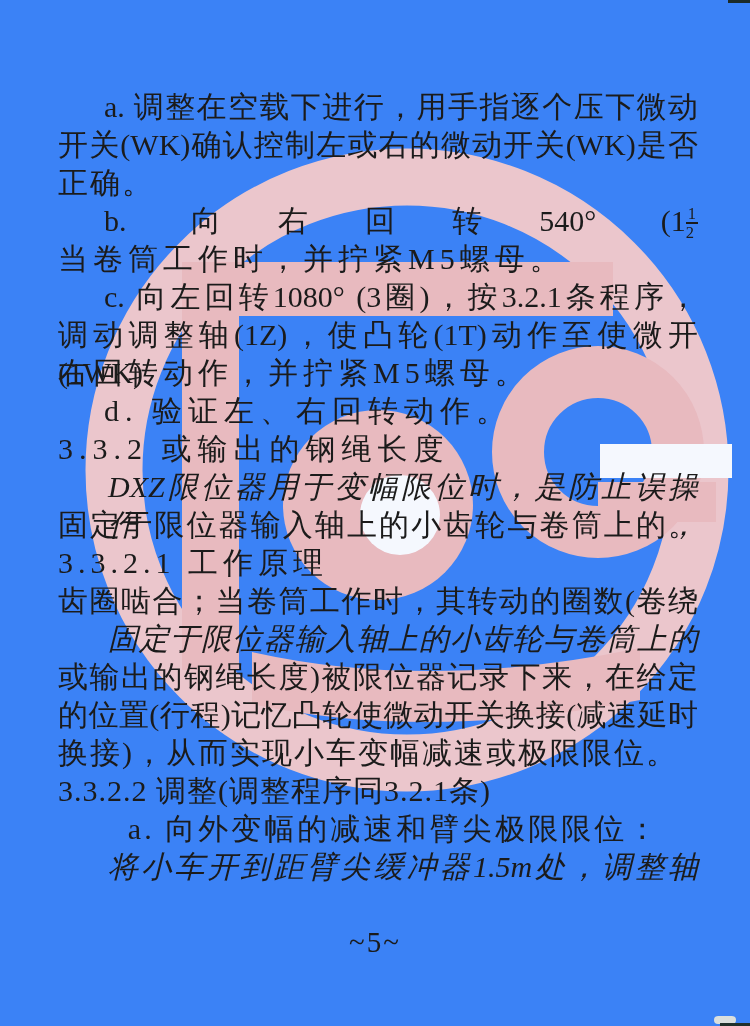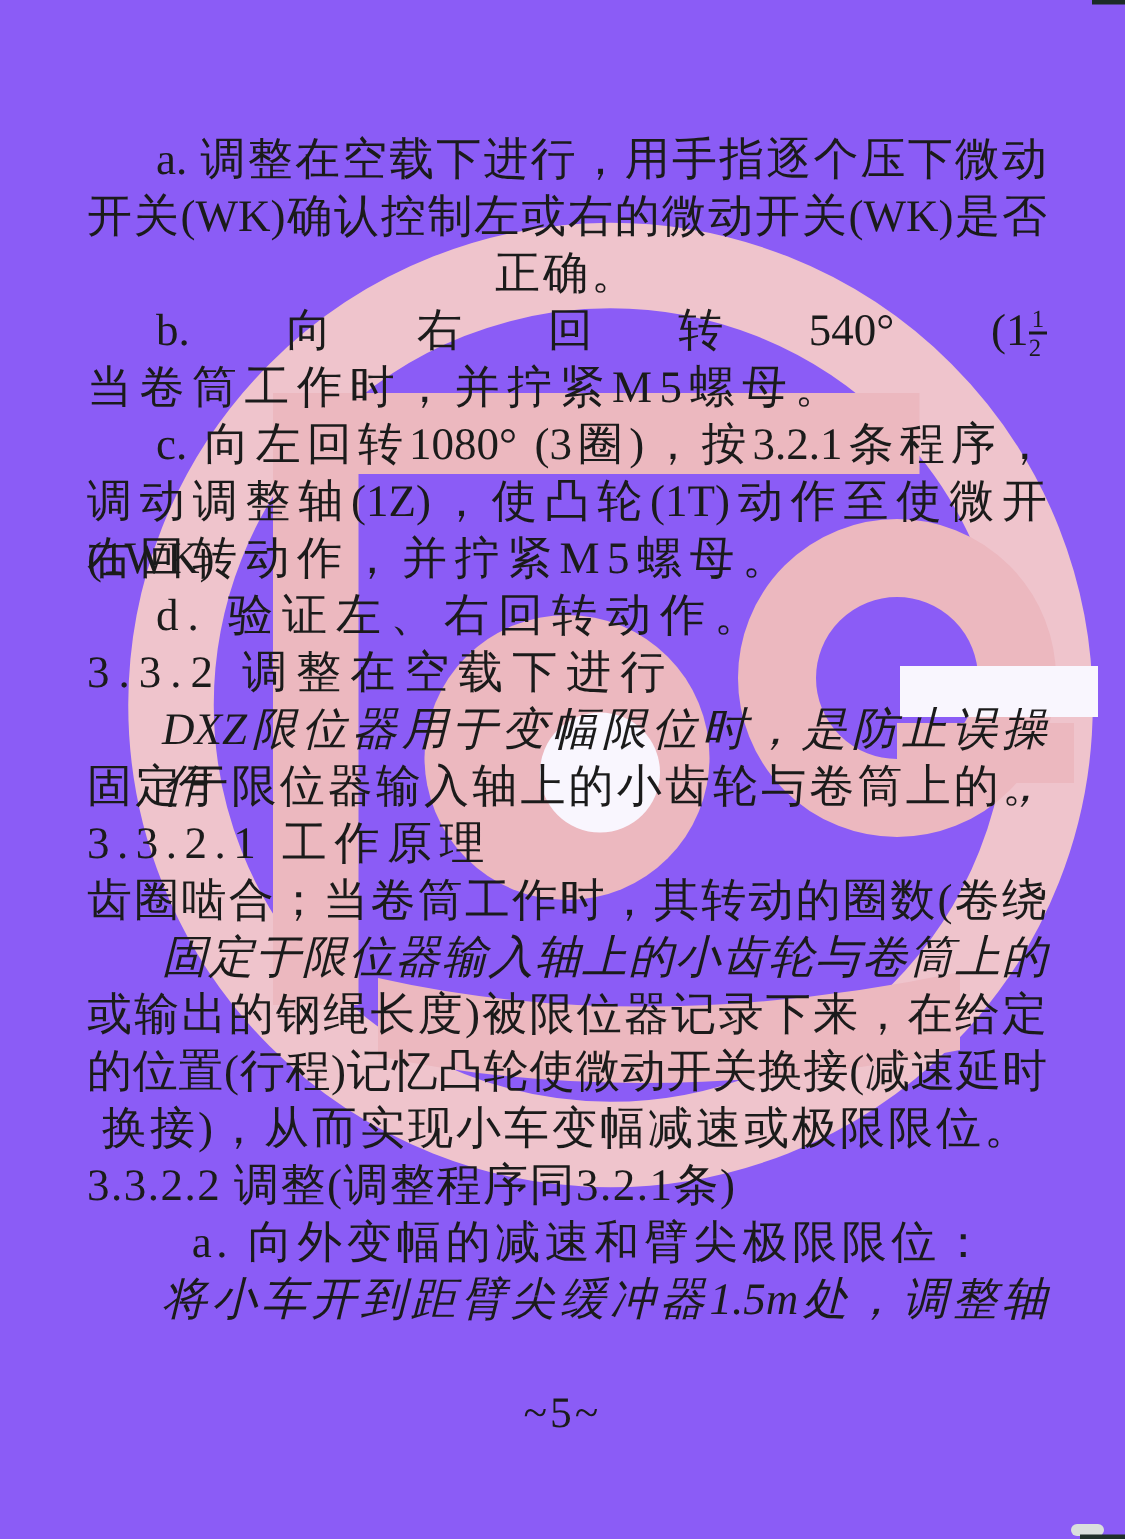--- a/index.html
+++ b/index.html
@@ -1,29 +1,29 @@
 <!DOCTYPE html>
 <html><head>
 <meta charset="utf-8">
 <title></title>
 <style>
   html,body{margin:0;padding:0;background:#ffffff;}
   #page{
-    position:relative;width:750px;height:1026px;background:#8b5cf6;overflow:hidden;
+    position:relative;width:750px;height:1026px;background:#3b82f6;overflow:hidden;
     font-family:"Liberation Serif","DejaVu Serif",serif;color:#1b1b1b;
   }
   #watermark{position:absolute;left:0;top:0;width:750px;height:1026px;z-index:0;opacity:.95;}
   #content{position:absolute;left:58px;top:88px;width:640px;z-index:1;}
   .ln{font-size:30px;line-height:38px;height:38px;}
   .just{text-align:justify;text-align-last:justify;}
   .ind-a{padding-left:46px;}
   .ind-p{padding-left:50px;font-style:italic;}
   .ind-s{padding-left:32px;}
   .sp1{letter-spacing:1px;}
-  .sp2{letter-spacing:2px;text-align:center;}
+  .sp2{letter-spacing:2px;}
   .sp3{letter-spacing:3px;text-align:center;}
   .sp5{letter-spacing:5px;}
   .sp6{letter-spacing:6px;}
   .frac{display:inline-block;vertical-align:-0.42em;text-align:center;font-size:.55em;line-height:1.05;letter-spacing:0;}
   .frac .num{display:block;border-bottom:2px solid currentColor;padding:0 2px;}
   .frac .den{display:block;}
   #pagenum{position:absolute;left:0;top:926px;width:750px;text-align:center;
     font-size:29px;letter-spacing:2px;z-index:1;}
   .artifact{position:absolute;z-index:2;}
   #artifact-tr{right:0;top:0;width:22px;height:3px;background:#1c2b27;}
@@ -50,21 +50,21 @@
   <div id="content">
     <div class="ln ind-a just">a. 调整在空载下进行，用手指逐个压下微动</div>
     <div class="ln just">开关(WK)确认控制左或右的微动开关(WK)是否</div>
     <div class="ln sp2">正确。</div>
     <div class="ln ind-a just"><span>b. 向右回转540° (1</span><span class="frac"><span class="num">1</span><span class="den">2</span></span></div>
     <div class="ln sp5">当卷筒工作时，并拧紧M5螺母。</div>
     <div class="ln ind-a just">c. 向左回转1080° (3圈)，按3.2.1条程序，</div>
     <div class="ln just">调动调整轴(1Z)，使凸轮(1T)动作至使微开(1WK)</div>
     <div class="ln sp5">右回转动作，并拧紧M5螺母。</div>
     <div class="ln ind-a sp6">d. 验证左、右回转动作。</div>
-    <div class="ln sp6">3.3.2 调整在空载下进行</div>
+    <div class="ln sp6">3.3.2 或输出的钢绳长度</div>
     <div class="ln ind-p just">DXZ限位器用于变幅限位时，是防止误操作，</div>
     <div class="ln just">固定于限位器输入轴上的小齿轮与卷筒上的。</div>
     <div class="ln sp5">3.3.2.1 工作原理</div>
     <div class="ln just">齿圈啮合；当卷筒工作时，其转动的圈数(卷绕</div>
     <div class="ln ind-p just">固定于限位器输入轴上的小齿轮与卷筒上的</div>
     <div class="ln just">或输出的钢绳长度)被限位器记录下来，在给定</div>
     <div class="ln just">的位置(行程)记忆凸轮使微动开关换接(减速延时</div>
     <div class="ln sp2">换接)，从而实现小车变幅减速或极限限位。</div>
     <div class="ln sp1">3.3.2.2 调整(调整程序同3.2.1条)</div>
     <div class="ln ind-s sp3">a. 向外变幅的减速和臂尖极限限位：</div>

